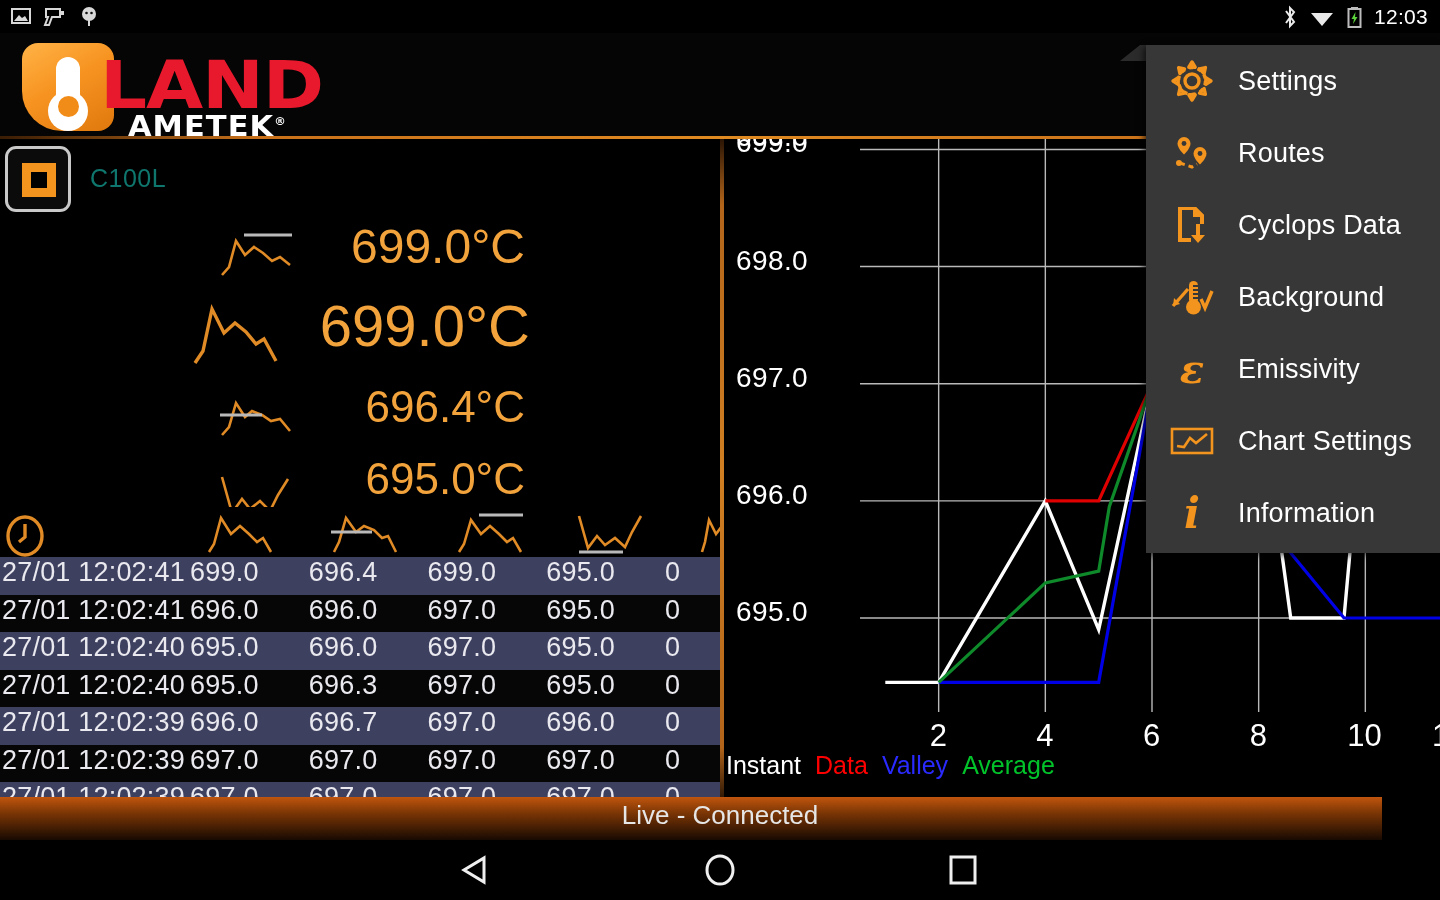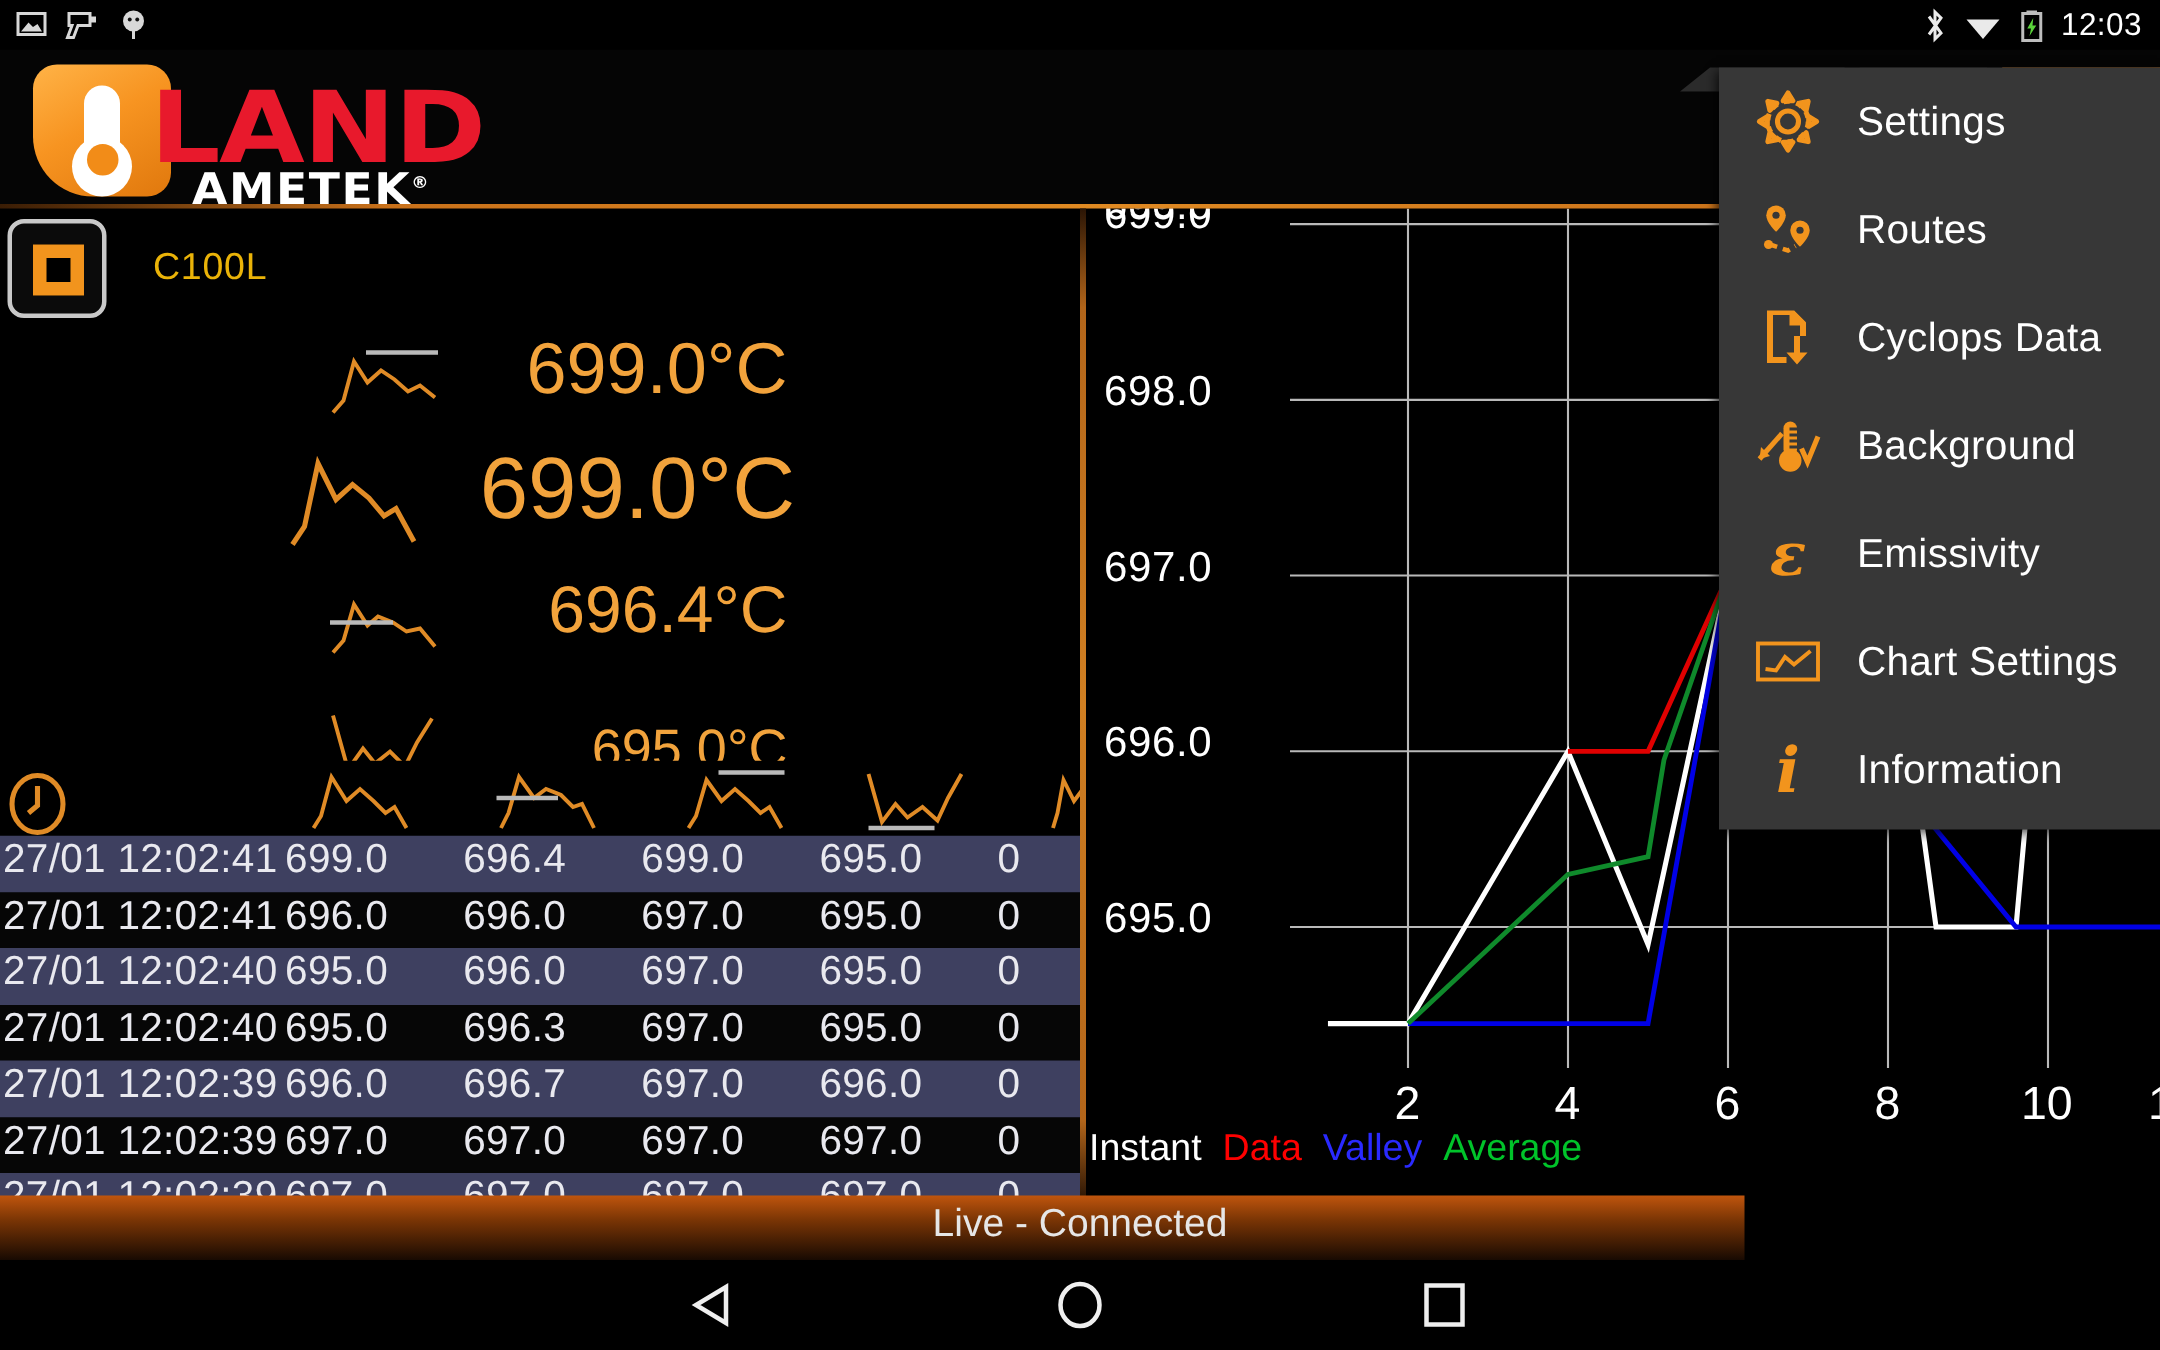--- a/index.html
+++ b/index.html
@@ -69,36 +69,36 @@
 
   .probe-box{
     position:absolute; left:5px; top:7px; width:66px; height:66px;
     border:3px solid #c9c9c9; border-radius:11px; background:#0b0b0b;
   }
   .probe-box i{
     position:absolute; left:14px; top:14px; width:34px; height:34px;
     border:9px solid #f2941d; background:#000; display:block;
   }
   .probe-label{
-    position:absolute; left:102px; top:25px; color:#eab308;
+    position:absolute; left:90px; top:25px; color:#0f766e;
     font-size:25px; letter-spacing:.5px;
   }
 
   
   .readouts{ position:absolute; left:0; top:78px; width:722px; }
   .readrow{ position:relative; height:80px; }
   .readrow .spark{ position:absolute; }
   .readrow .val{
     position:absolute; right:197px; color:#f2a33c;
     font-weight:400; line-height:1; white-space:nowrap;
   }
   .r0 .val{ top:6px; font-size:48px; }
   .r1 .val{ top:0px;  font-size:58px; right:192px;}
   .r2 .val{ top:8px;  font-size:44px; }
-  .r3 .val{ top:24px;  font-size:36px; }
+  .r3 .val{ top:0;  font-size:44px; }
   .r0 .spark{ left:218px; top:12px;}
   .r1 .spark{ left:190px; top:2px;}
   .r2 .spark{ left:218px; top:14px;}
   .r3 .spark{ left:218px; top:14px;}
 
   
   .tbl{ position:absolute; left:0; top:368px; width:722px; height:293px; overflow:hidden;}
   .tbl-head{ position:relative; height:50px; background:#000; }
   .clock-ico{ position:absolute; left:4px; top:8px; }
   .th-spark{ position:absolute; top:5px; }
@@ -121,21 +121,21 @@
   
   .chartpanel{ position:absolute; left:724px; top:139px; width:716px; height:661px; background:#000; overflow:hidden;}
   .ylab{ position:absolute; color:#fff; font-size:28px; letter-spacing:.4px;}
   .chart-svg{ position:absolute; left:0; top:0; }
   .xlab{ position:absolute; color:#fff; font-size:31px; }
   .legend{ position:absolute; left:2px; top:612px; font-size:25px; white-space:nowrap;}
   .legend span{ margin-right:14px; }
 
   
   .botbar{
-    position:absolute; left:0; top:797px; width:1163px; height:43px;
+    position:absolute; left:0; top:797px; width:1382px; height:43px;
     background:linear-gradient(180deg,#c0550d 0%,#7a3505 38%,#180a02 100%);
     z-index:8;
   }
   .botbar .txt{
     position:absolute; left:0; top:3px; width:1440px; text-align:center;
     color:#e6e6e6; font-size:26px;
   }
   .navbar{ position:absolute; left:0; top:840px; width:1440px; height:60px; background:#000; z-index:9;}
   .navbtn{ position:absolute; top:10px; width:60px; height:40px; }
 

